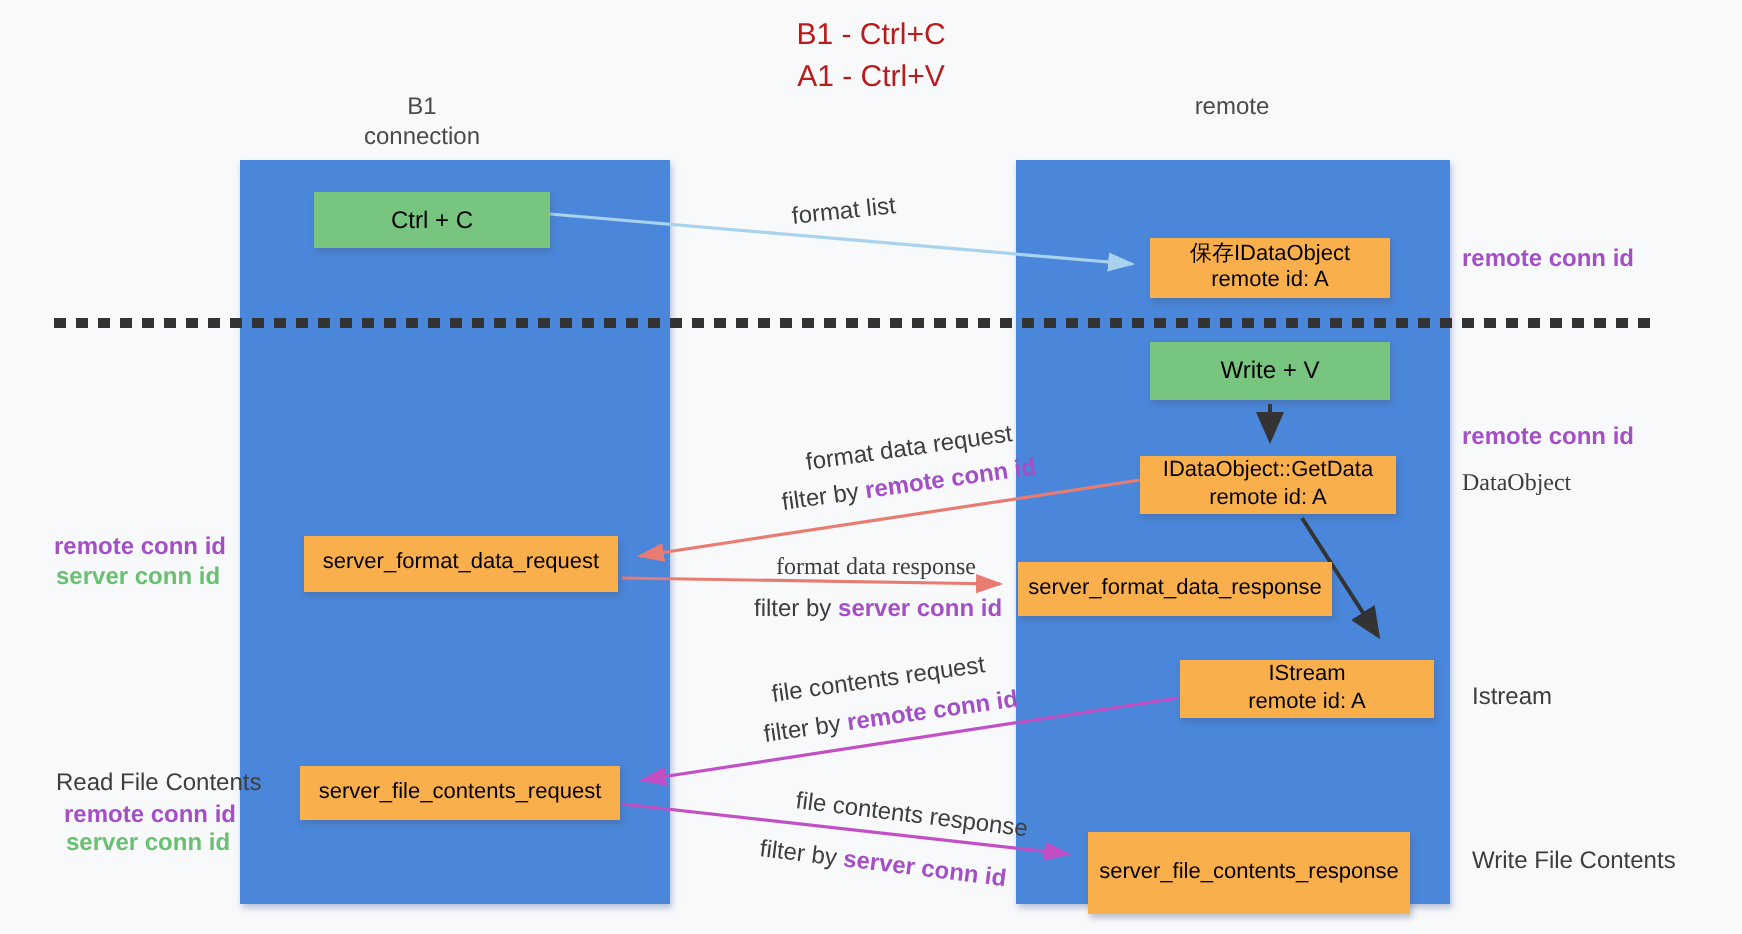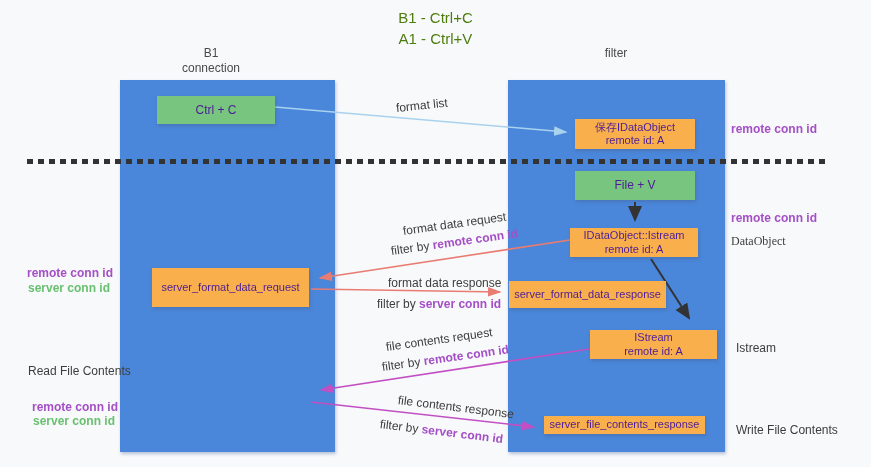--- a/index.html
+++ b/index.html
@@ -4,31 +4,31 @@
 <style>
   html,body { margin:0; padding:0; }
   .canvas {
     position:relative; width:871px; height:467px;
     background:#f8f9fa; overflow:hidden;
     font-family:"Liberation Sans", sans-serif;
     color:#3d3d3d;
   }
   .title {
     position:absolute; left:0; right:0; top:7px;
-    text-align:center; font-size:15px; line-height:1.4; color:#4d7c0f;
+    text-align:center; font-size:15px; line-height:1.4; color:#b91c1c;
   }
   .lane-header {
     position:absolute; width:120px; text-align:center;
     font-size:12px; line-height:1.25; color:#4a4a4a;
   }
   .lane { position:absolute; background:#4a86d9; box-shadow:1px 2px 3px rgba(120,140,185,0.5); }
   .node {
     position:absolute; display:flex; flex-direction:column;
     align-items:center; justify-content:center;
-    color:#4c1d95; font-size:12px; line-height:1.2; text-align:center;
+    color:#000000; font-size:12px; line-height:1.2; text-align:center;
     box-shadow:1px 2px 3px rgba(70,90,130,0.35);
     white-space:nowrap;
   }
   .node.small { font-size:11px; }
   .green  { background:#77c57e; }
   .orange { background:#f9b04c; }
   .dashline {
     position:absolute; left:27px; top:159px; width:803px; height:5px;
     background:repeating-linear-gradient(90deg,#333 0 6px,transparent 6px 11px);
   }
@@ -48,21 +48,21 @@
   <div class="title">
     <div>B1 - Ctrl+C</div>
     <div>A1 - Ctrl+V</div>
   </div>
 
   <div class="lane-header" style="left:151px; top:46px;">
     <div>B1</div>
     <div>connection</div>
   </div>
   <div class="lane-header" style="left:556px; top:46px;">
-    <div>filter</div>
+    <div>remote</div>
   </div>
 
   <div class="lane" style="left:120px; top:80px; width:215px; height:372px;"></div>
   <div class="lane" style="left:508px; top:80px; width:217px; height:372px;"></div>
 
   <div class="dashline"></div>
 
   <svg class="arrowlayer" width="871" height="467" viewBox="0 0 871 467">
     <defs>
       <marker id="mblue" markerWidth="9" markerHeight="7" refX="7.5" refY="3" orient="auto">
@@ -90,54 +90,57 @@
   <div class="node green" style="left:157px; top:96px; width:118px; height:28px;">
     <div>Ctrl + C</div>
   </div>
 
   <div class="node orange small" style="left:575px; top:119px; width:120px; height:30px;">
     <div>保存IDataObject</div>
     <div>remote id: A</div>
   </div>
 
   <div class="node green" style="left:575px; top:171px; width:120px; height:29px;">
-    <div>File + V</div>
+    <div>Write + V</div>
   </div>
 
   <div class="node orange small" style="left:570px; top:228px; width:128px; height:29px;">
-    <div>IDataObject::Istream</div>
+    <div>IDataObject::GetData</div>
     <div>remote id: A</div>
   </div>
 
-  <div class="node orange small" style="left:152px; top:268px; width:157px; height:39px;">
+  <div class="node orange small" style="left:152px; top:268px; width:157px; height:28px;">
     <div>server_format_data_request</div>
   </div>
 
   <div class="node orange small" style="left:509px; top:281px; width:157px; height:27px;">
     <div>server_format_data_response</div>
   </div>
 
   <div class="node orange small" style="left:590px; top:330px; width:127px; height:29px;">
     <div>IStream</div>
     <div>remote id: A</div>
   </div>
 
+  <div class="node orange small" style="left:150px; top:383px; width:160px; height:27px;">
+    <div>server_file_contents_request</div>
+  </div>
 
-  <div class="node orange small" style="left:544px; top:416px; width:161px; height:18px;">
+  <div class="node orange small" style="left:544px; top:416px; width:161px; height:41px;">
     <div>server_file_contents_response</div>
   </div>
 
   <div class="lbl rot-up5" style="left:396px; top:101px;">format list</div>
 
   <div class="lbl rot-up" style="left:403px; top:224px;">format data request</div>
   <div class="lbl rot-up" style="left:391px; top:244px;">
     <span>filter by </span><span class="purple">remote conn id</span>
   </div>
 
-  <div class="lbl" style="left:388px; top:276px;">format data response</div>
+  <div class="lbl" style="left:388px; top:276px;font-family:Liberation Serif, serif;">format data response</div>
   <div class="lbl" style="left:377px; top:297px;">
     <span>filter by </span><span class="purple">server conn id</span>
   </div>
 
   <div class="lbl rot-up" style="left:386px; top:340px;">file contents request</div>
   <div class="lbl rot-up" style="left:382px; top:360px;">
     <span>filter by </span><span class="purple">remote conn id</span>
   </div>
 
   <div class="lbl rot-down" style="left:398px; top:393px;">file contents response</div>
@@ -146,17 +149,17 @@
   </div>
 
   <div class="lbl purple" style="left:731px; top:122px;">remote conn id</div>
   <div class="lbl purple" style="left:731px; top:211px;">remote conn id</div>
   <div class="lbl" style="left:731px; top:234px;font-family:Liberation Serif, serif;">DataObject</div>
   <div class="lbl" style="left:736px; top:341px;">Istream</div>
   <div class="lbl" style="left:736px; top:423px;">Write File Contents</div>
 
   <div class="lbl purple" style="left:27px; top:266px;">remote conn id</div>
   <div class="lbl greentxt" style="left:28px; top:281px;">server conn id</div>
-  <div class="lbl" style="left:28px; top:364px;">Read File Contents</div>
+  <div class="lbl" style="left:28px; top:384px;">Read File Contents</div>
   <div class="lbl purple" style="left:32px; top:400px;">remote conn id</div>
   <div class="lbl greentxt" style="left:33px; top:414px;">server conn id</div>
 
 </div>
 
 </body></html>

